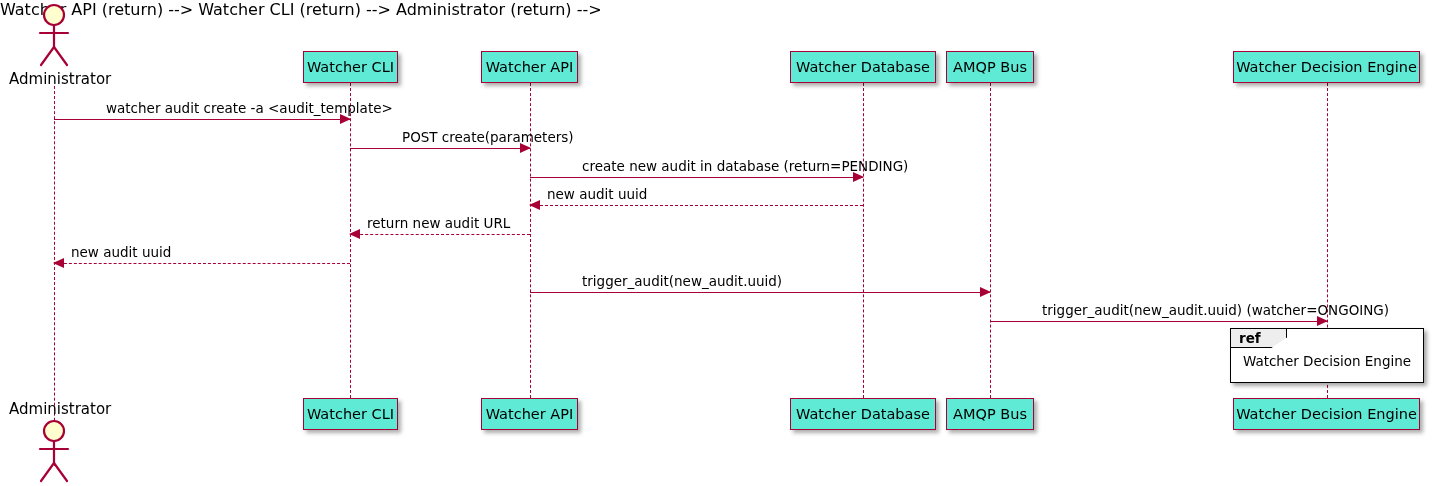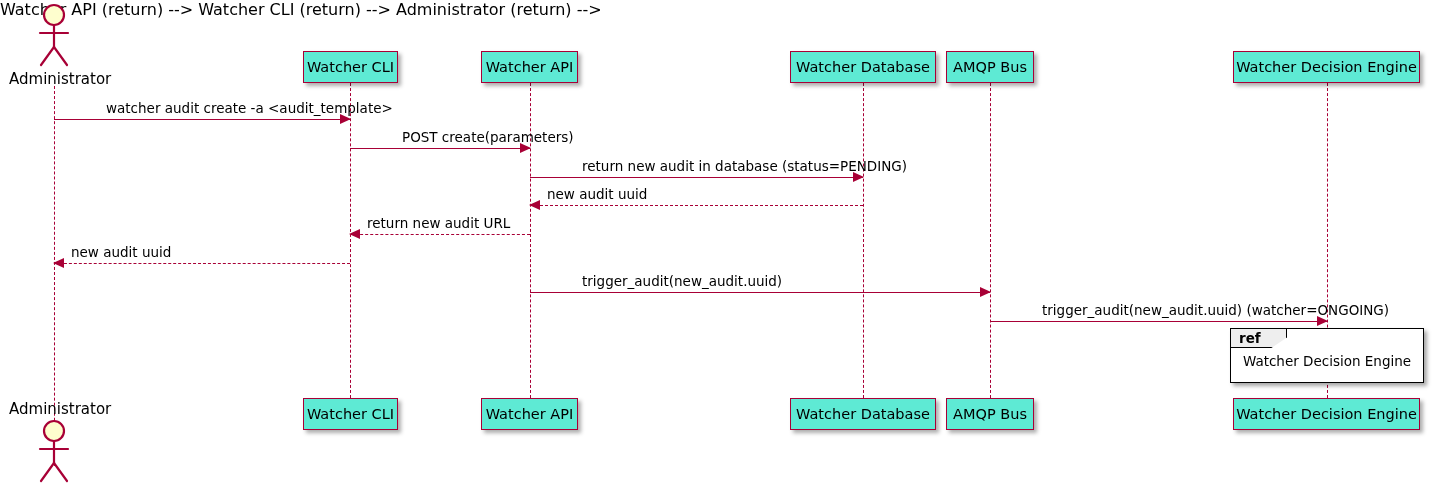--- a/index.html
+++ b/index.html
@@ -160,21 +160,21 @@
   <div class="msg right" style="left:350px;top:148px;width:180px;">
     <div class="line"></div>
     <div class="head"></div>
     <div class="label">POST create(parameters)</div>
   </div>
 
   
   <div class="msg right" style="left:530px;top:177px;width:333px;">
     <div class="line"></div>
     <div class="head"></div>
-    <div class="label">return new audit in database (status=PENDING)</div>
+    <div class="label">create new audit in database (return=PENDING)</div>
   </div>
 
    Watcher API (return) --&gt;
   <div class="msg left dashed" style="left:530px;top:205px;width:333px;">
     <div class="line"></div>
     <div class="head"></div>
     <div class="label">new audit uuid</div>
   </div>
 
    Watcher CLI (return) --&gt;

